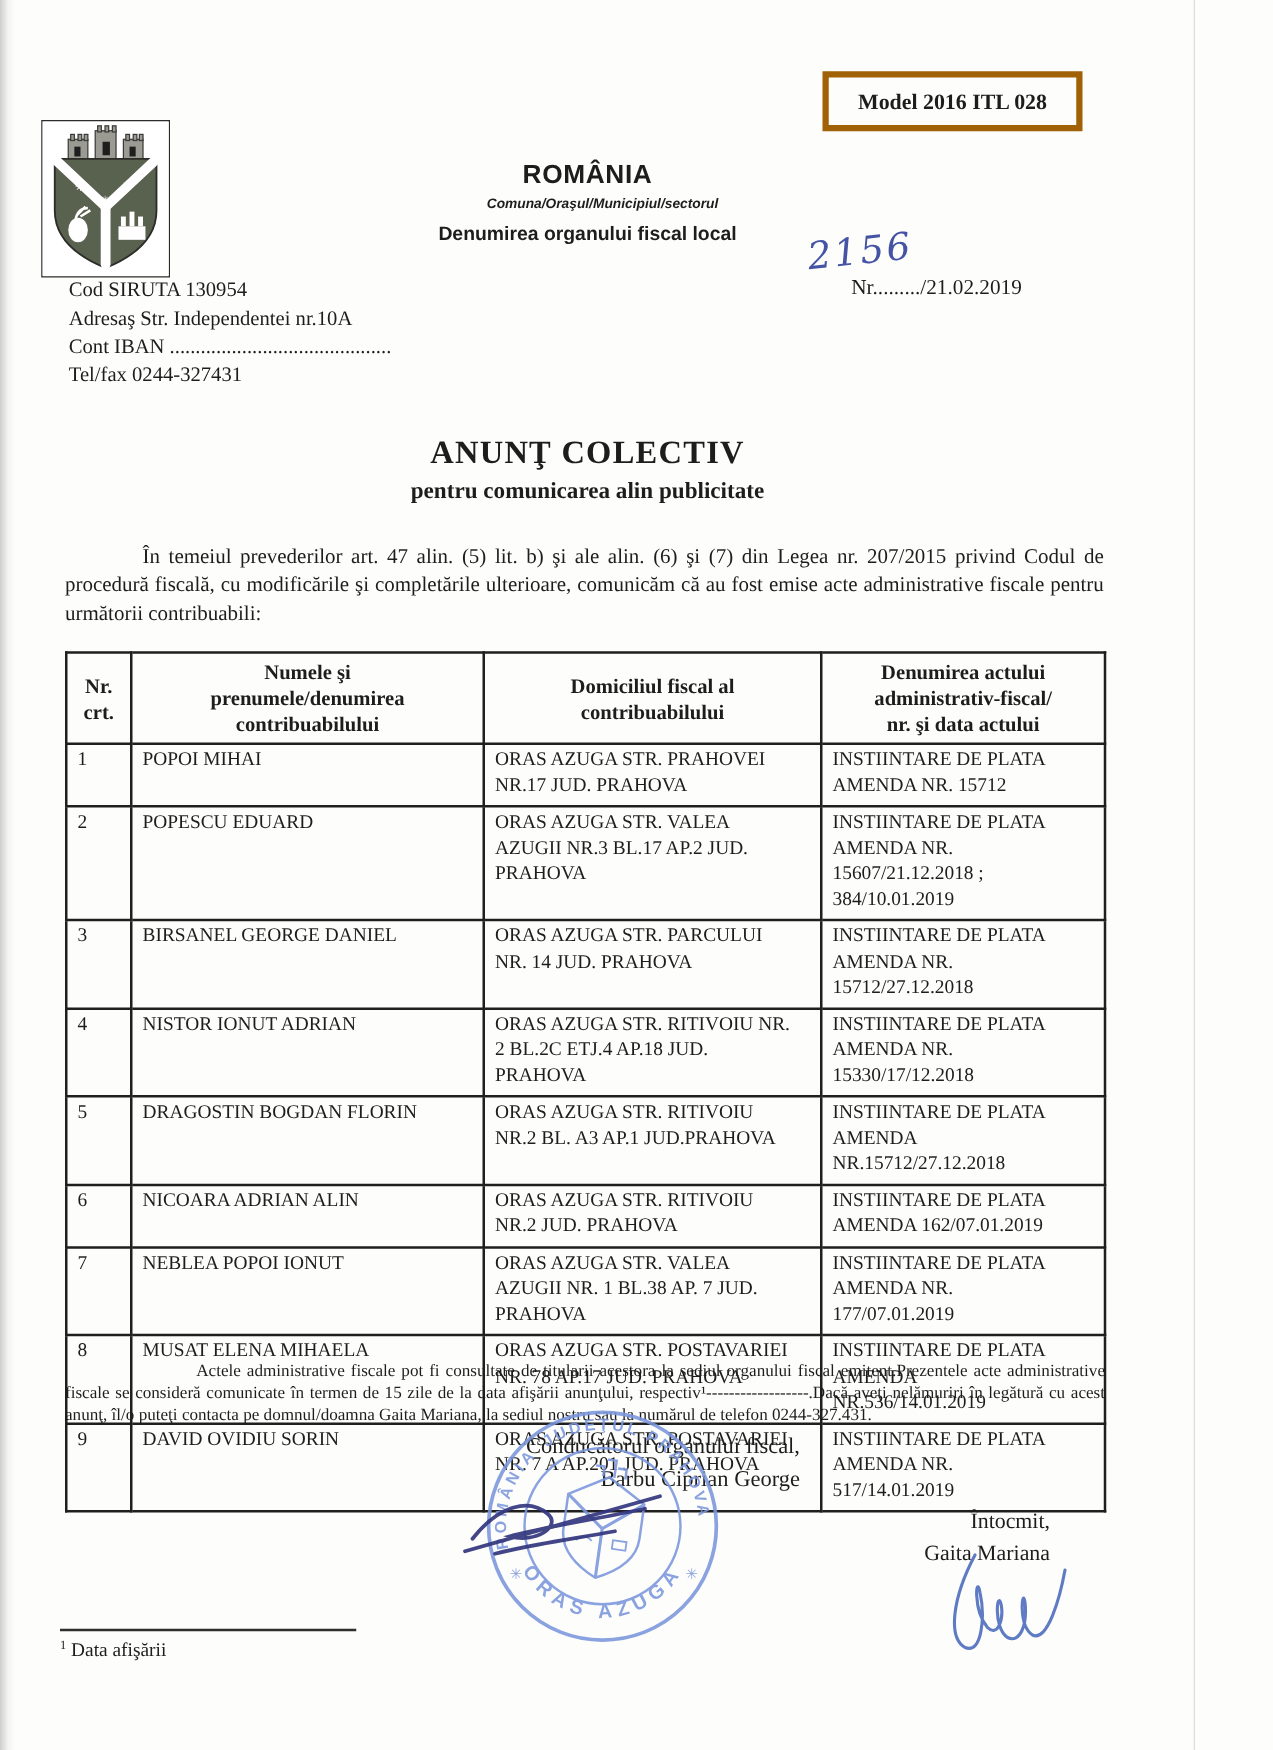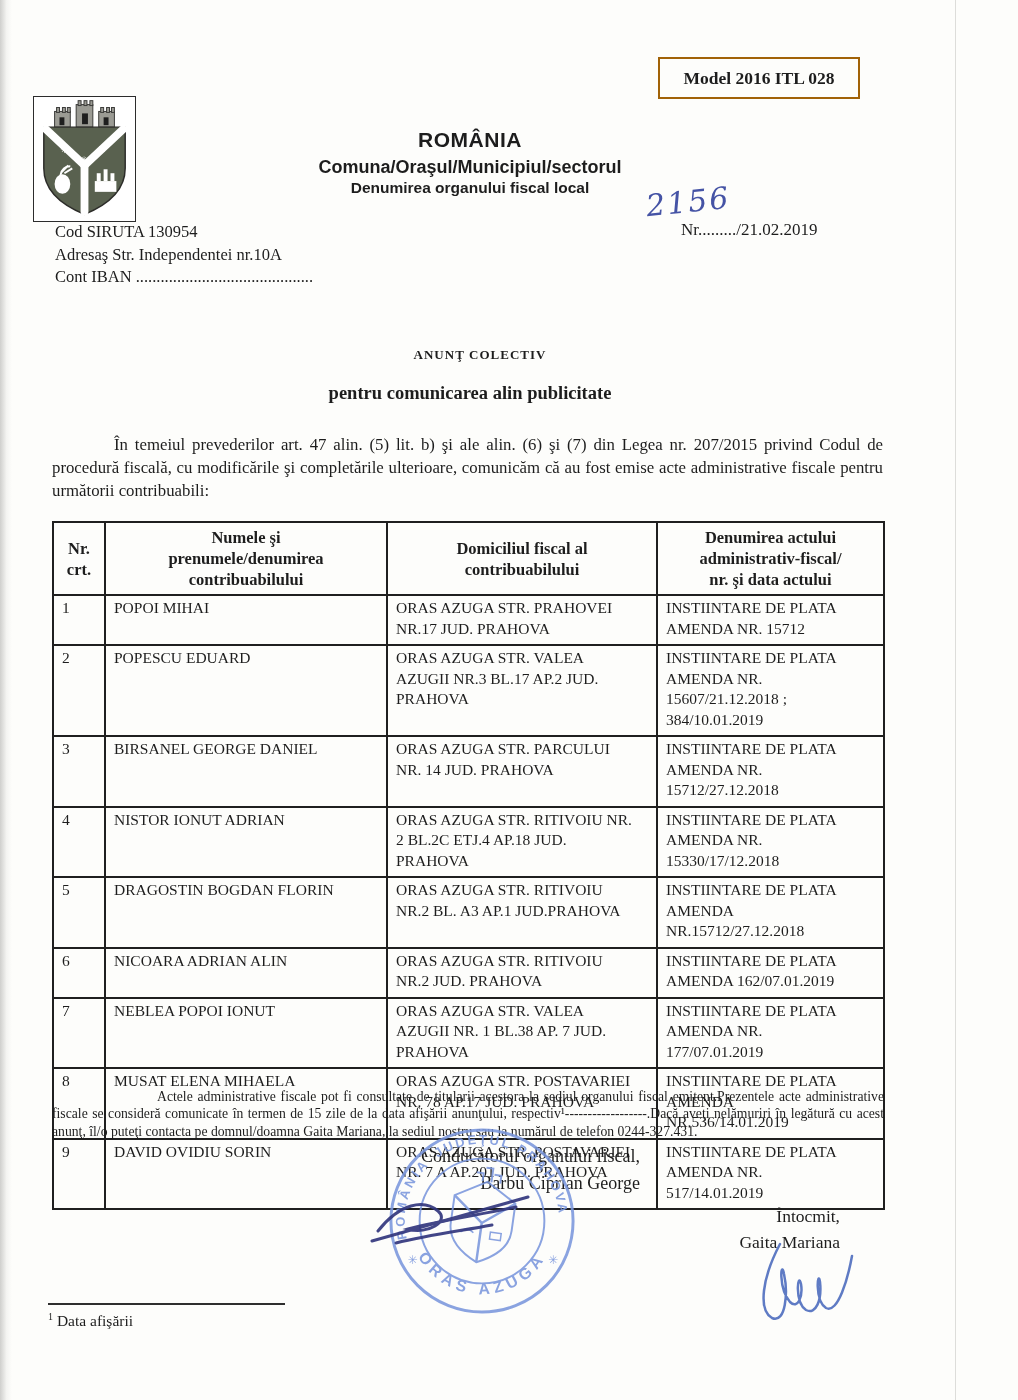--- a/index.html
+++ b/index.html
@@ -1,36 +1,36 @@
 <!DOCTYPE html>
 <html><head>
 <meta charset="utf-8">
 <style>
   html,body{margin:0;padding:0;background:#e9e9e9;}
   .page{position:relative;width:1018px;height:1400px;background:#fdfdfb;overflow:hidden;
         font-family:"Liberation Serif",serif;color:#1d1d1d;}
   .scan-edge-left{position:absolute;left:0;top:0;width:12px;height:100%;
         background:linear-gradient(to right,#cfcfcd,#f4f4f2 55%,#fdfdfb);}
   .scan-fold-line{position:absolute;left:955px;top:0;width:1px;height:100%;background:#ddddda;}
-  .model-box{position:absolute;left:658px;top:57px;width:198px;height:38px;border:2px solid #a16207;
+  .model-box{position:absolute;left:658px;top:57px;width:198px;height:38px;border:5px solid #a16207;
         display:flex;align-items:center;justify-content:center;font-weight:bold;font-size:17.5px;}
   .coa-box{position:absolute;left:33px;top:96px;width:103px;height:126px;border:1.5px solid #2c2c2c;
         background:#fff;box-sizing:border-box;}
   .coa-box svg{width:100%;height:100%;display:block;}
   .head-center{position:absolute;left:0;top:0;width:940px;text-align:center;
         font-family:"Liberation Sans",sans-serif;font-weight:bold;}
   .country{position:absolute;left:0;top:128px;width:100%;font-size:21px;letter-spacing:.5px;}
-  .org1{position:absolute;left:0;top:157px;width:100%;font-size:18px;}
+  .org1{position:absolute;left:12px;top:157px;width:100%;font-size:11px;font-style:italic;}
   .org2{position:absolute;left:0;top:179px;width:100%;font-size:15.5px;}
   .hand-number{position:absolute;left:646px;top:184px;font-size:30px;font-style:italic;
         color:#4553a5;transform:rotate(-6deg);letter-spacing:2px;font-family:"DejaVu Serif",serif;}
   .nr-line{position:absolute;left:637px;top:220px;font-size:17px;margin-left:44px;}
   .contact{position:absolute;left:55px;top:221px;font-size:16.5px;line-height:22.5px;}
   .main-title{position:absolute;left:0;top:347px;width:940px;text-align:center;font-weight:bold;
-        font-size:13px;letter-spacing:1px;padding-left:10px;}
+        font-size:26px;letter-spacing:1px;}
   .sub-title{position:absolute;left:0;top:383px;width:940px;text-align:center;font-weight:bold;
         font-size:18.5px;}
   .intro{position:absolute;left:52px;top:433px;width:831px;margin:0;font-size:16.8px;
         line-height:23.2px;text-align:justify;text-indent:62px;}
   table.contrib{position:absolute;left:52px;top:521px;width:831px;border-collapse:collapse;
         table-layout:fixed;}
   table.contrib th,table.contrib td{border:2px solid #1f1f1f;vertical-align:top;
         padding:2px 6px 5px 8px;font-size:15.5px;line-height:20.5px;}
   table.contrib th{font-weight:bold;text-align:center;vertical-align:middle;font-size:16.5px;
         line-height:21px;padding:4px 4px;height:62px;}
@@ -114,20 +114,21 @@
     <div class="org2">Denumirea organului fiscal local</div>
   </div>
 
   <div class="hand-number">2156</div>
   <div class="nr-line">Nr........./21.02.2019</div>
 
   <div class="contact">
     <div>Cod SIRUTA 130954</div>
     <div>Adresaş Str. Independentei nr.10A</div>
     <div>Cont IBAN ...........................................</div>
+    <div>Tel/fax 0244-327431</div>
   </div>
 
   <div class="main-title">ANUNŢ COLECTIV</div>
   <div class="sub-title">pentru comunicarea alin publicitate</div>
 
   <p class="intro">În temeiul prevederilor art. 47 alin. (5) lit. b) şi ale alin. (6) şi (7) din Legea nr. 207/2015 privind Codul de procedură fiscală, cu modificările şi completările ulterioare, comunicăm că au fost emise acte administrative fiscale pentru următorii contribuabili:</p>
 
   <table class="contrib">
     <colgroup>
         <col style="width:52px">

